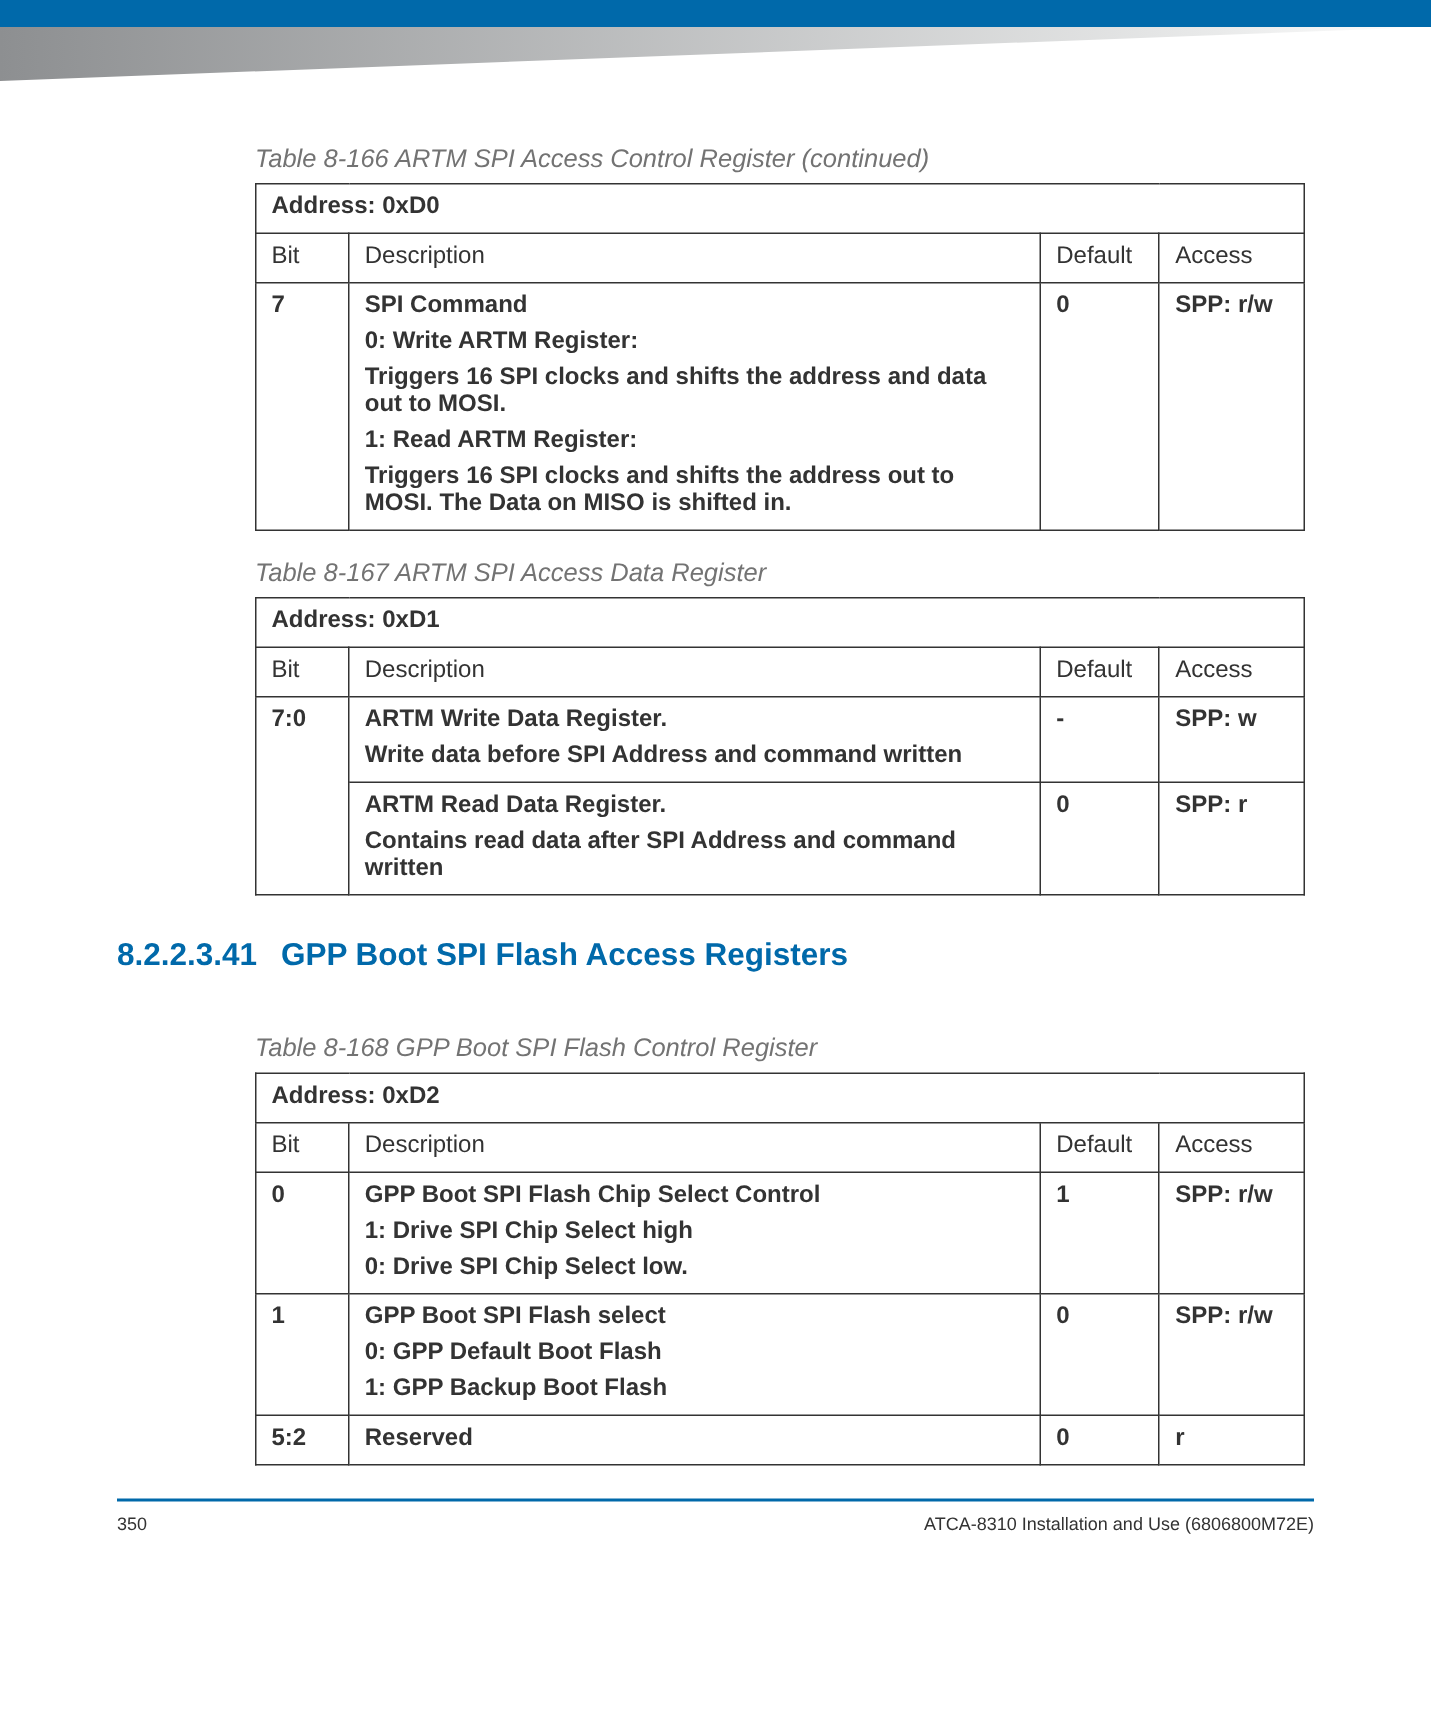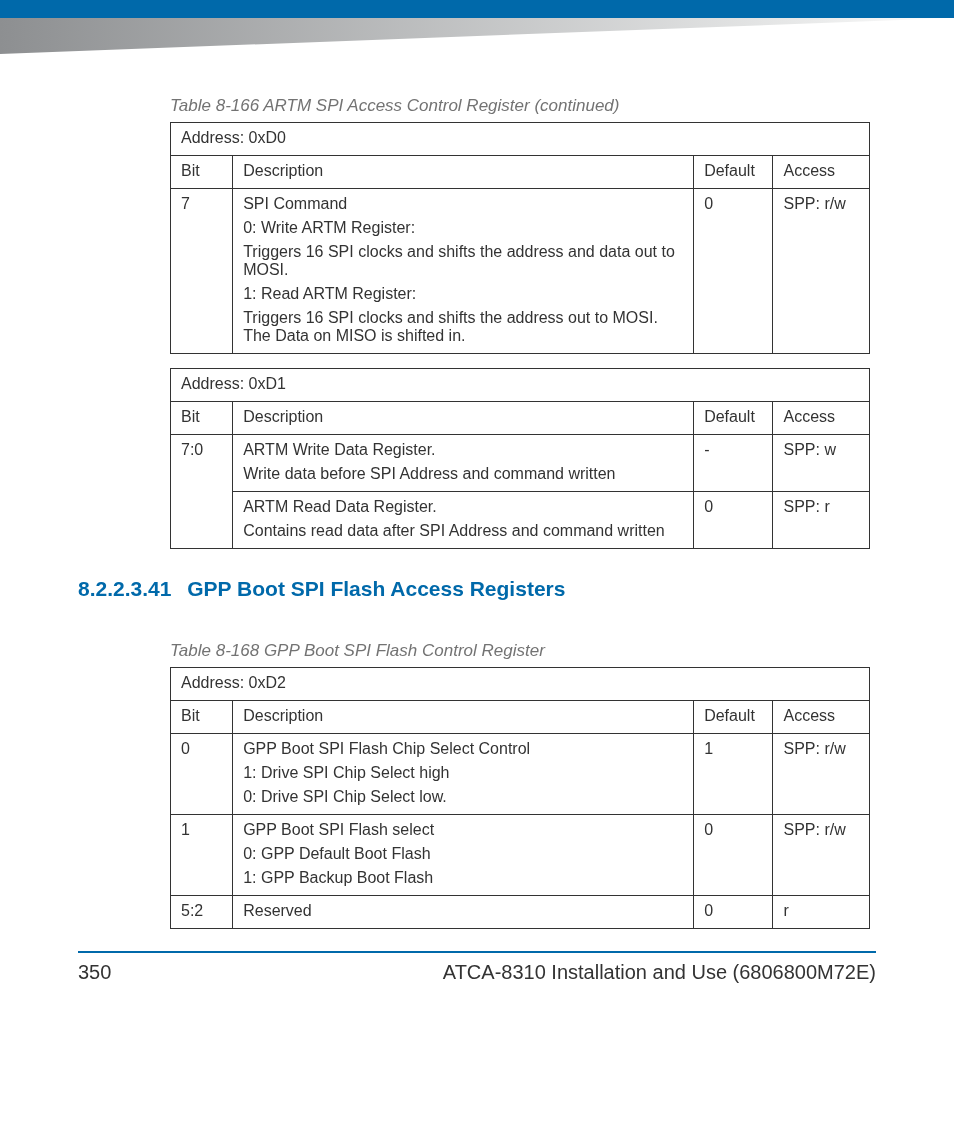--- a/index.html
+++ b/index.html
@@ -54,21 +54,21 @@
     width: 700px;
     font-size: 16px;
     color: #333;
     margin-bottom: 14px;
   }
   table.reg td, table.reg th {
     border: 1.5px solid #333;
     padding: 6px 10px 8px 10px;
     text-align: left;
     vertical-align: top;
-    font-weight: 400;
+    font-weight: 700;
   }
   table.reg .addr-row td { border-bottom: 1.5px solid #333; }
   table.reg .head-row td { font-weight: 400; margin-left: 24px; }
 
   .col-bit   { width: 58px; }
   .col-desc  { width: 430px; }
   .col-def   { width: 74px; }
   .col-acc   { width: 90px; }
 
   .desc-list div { margin-bottom: 6px; }
@@ -84,21 +84,21 @@
 
   .footer-rule {
     height: 2px;
     background: #0069aa;
     margin: 22px 0 8px 0;
   }
   .footer {
     display: flex;
     justify-content: space-between;
     padding: 0 78px 28px 78px;
-    font-size: 20px;
+    font-size: 12px;
     color: #333;
   }
 </style>
 </head>
 <body>
 
 <div class="page">
 
   <div class="blue-bar"></div>
   <div class="grey-triangle"></div>
@@ -136,20 +136,21 @@
             </div>
           </td>
           <td>0</td>
           <td>SPP: r/w</td>
         </tr>
       </tbody>
         </table>
     </div>
 
     <div class="indent">
+      <div class="table-caption">Table 8-167 ARTM SPI Access Data Register</div>
       <table class="reg">
         <colgroup>
             <col class="col-bit">
             <col class="col-desc">
             <col class="col-def">
             <col class="col-acc">
           </colgroup>
         <tbody>
             <tr class="addr-row">
           <td colspan="4">Address: 0xD1</td>

